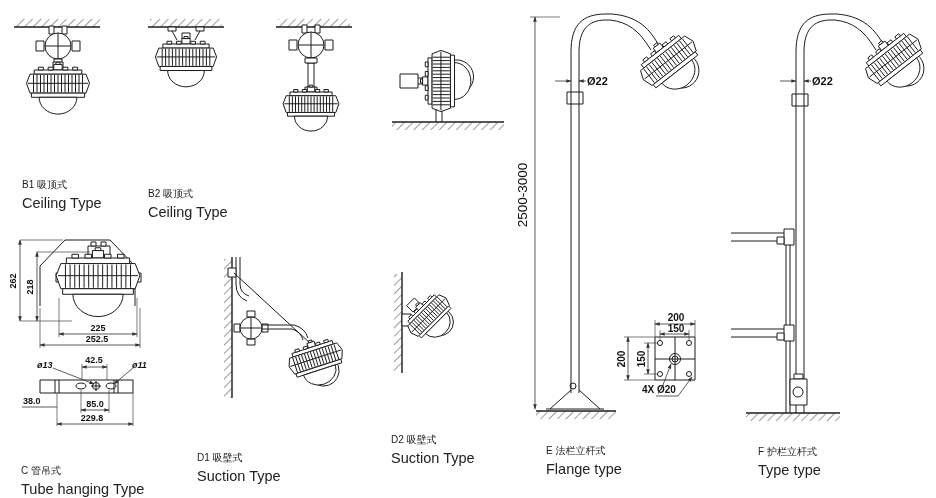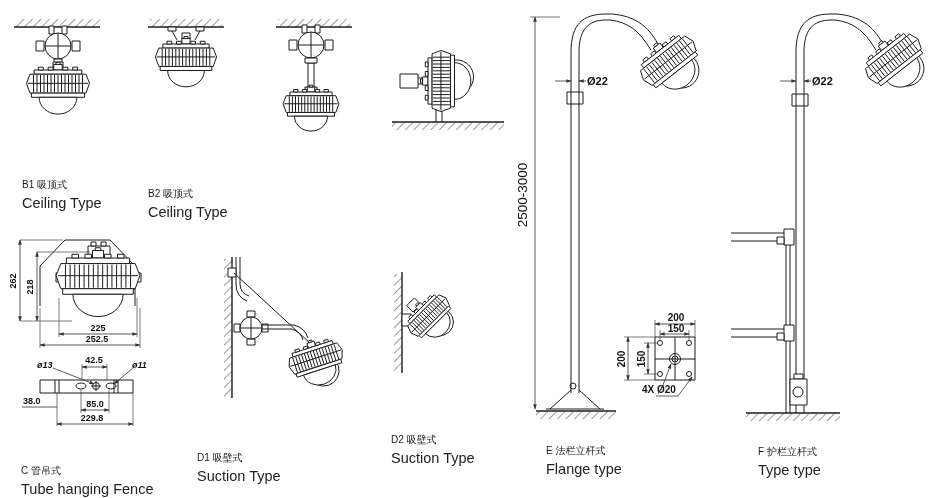--- a/index.html
+++ b/index.html
@@ -275,21 +275,21 @@
 <div class="lbl" style="left:22px;top:175px;">
   <div class="zh">B1 吸顶式</div>
   <div class="en">Ceiling Type</div>
 </div>
 <div class="lbl" style="left:148px;top:184px;">
   <div class="zh">B2 吸顶式</div>
   <div class="en">Ceiling Type</div>
 </div>
 <div class="lbl" style="left:21px;top:442px;margin-top:19px;">
   <div class="zh">C 管吊式</div>
-  <div class="en">Tube hanging Fence</div>
+  <div class="en">Tube hanging Type</div>
 </div>
 <div class="lbl" style="left:197px;top:448px;">
   <div class="zh">D1 吸壁式</div>
   <div class="en">Suction Type</div>
 </div>
 <div class="lbl" style="left:391px;top:430px;">
   <div class="zh">D2 吸壁式</div>
   <div class="en">Suction Type</div>
 </div>
 <div class="lbl" style="left:546px;top:441px;">

